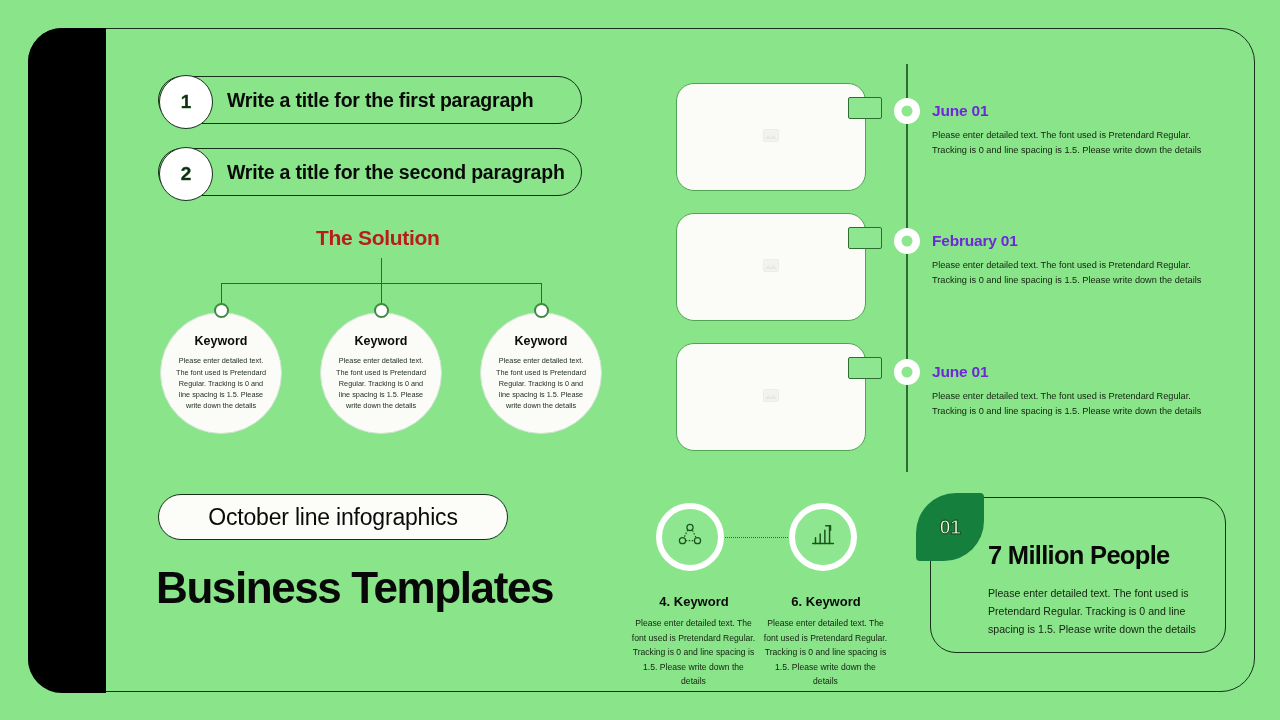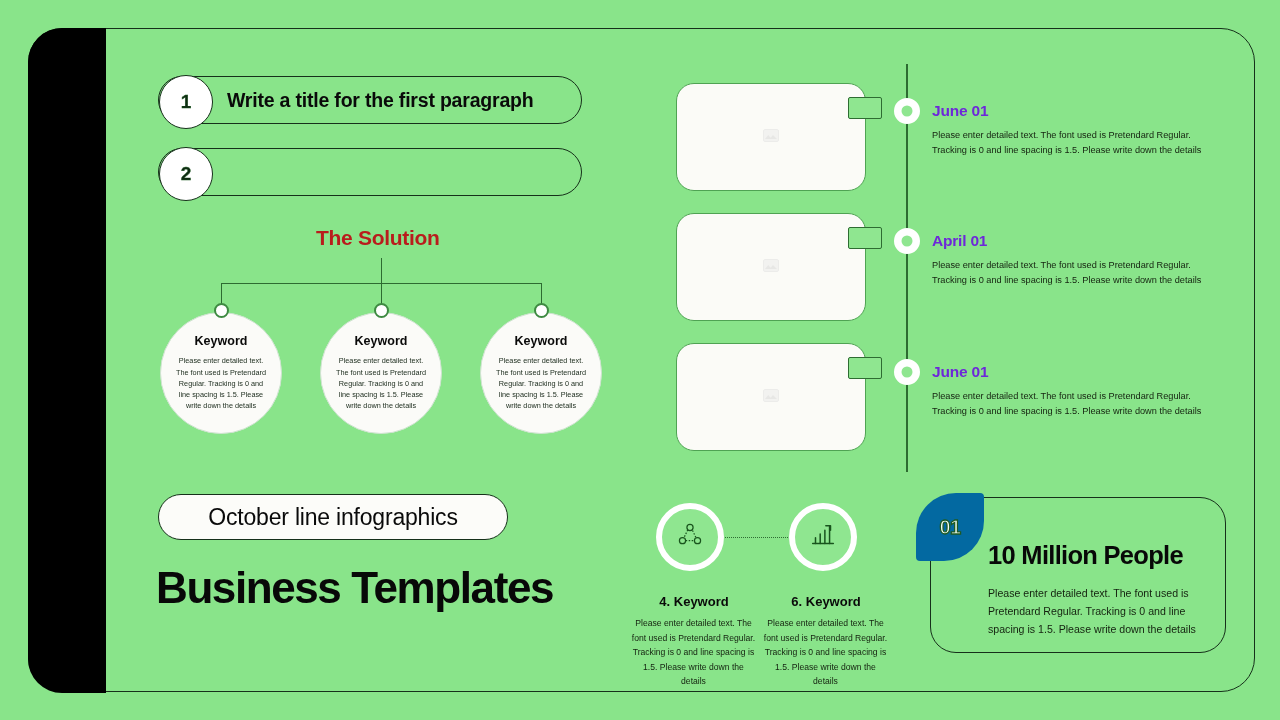--- a/index.html
+++ b/index.html
@@ -261,21 +261,21 @@
     position: absolute;
     box-sizing: border-box;
     border: 1.3px solid #16301a;
     border-radius: 26px;
     background: transparent;
   }
   .leaf-badge {
     position: absolute;
     width: 68px;
     height: 68px;
-    background: #0369a1;
+    background: #15803d;
     border-radius: 40px 4px 40px 4px;
     z-index: 5;
     display: flex;
     align-items: center;
     justify-content: center;
   }
   .leaf-badge span {
     font-size: 20px;
     font-weight: bold;
     color: #f5fff5;
@@ -310,20 +310,21 @@
     <div class="pill-num">
       <span>1</span>
     </div>
     <div class="pill-label">Write a title for the first paragraph</div>
   </div>
 
   <div class="pill-row" style="left:158px; top:148px; width:424px;">
     <div class="pill-num">
       <span>2</span>
     </div>
+    <div class="pill-label">Write a title for the second paragraph</div>
   </div>
 
   <div class="solution-title" style="left:316px; top:226px;">The Solution</div>
 
   <div class="tree-line" style="left:381px; top:258px; width:1.3px; height:25px;"></div>
 
   <div class="tree-line" style="left:221px; top:283px; width:321px; height:1.3px;"></div>
 
   <div class="tree-line" style="left:221px; top:283px; width:1.3px; height:23px;"></div>
   <div class="tree-line" style="left:381px; top:283px; width:1.3px; height:23px;"></div>
@@ -379,21 +380,21 @@
   </div>
   <div class="card-tab" style="left:848px; top:357px;"></div>
 
   <div class="tl-line" style="left:906px; top:64px; height:408px;"></div>
 
   <div class="tl-dot" style="left:894px; top:98px;"></div>
   <div class="tl-date" style="left:932px; top:102px;">June 01</div>
   <div class="tl-body" style="left:932px; top:128px;">Please enter detailed text. The font used is Pretendard Regular. Tracking is 0 and line spacing is 1.5. Please write down the details</div>
 
   <div class="tl-dot" style="left:894px; top:228px;"></div>
-  <div class="tl-date" style="left:932px; top:232px;">April 01</div>
+  <div class="tl-date" style="left:932px; top:232px;">February 01</div>
   <div class="tl-body" style="left:932px; top:258px;">Please enter detailed text. The font used is Pretendard Regular. Tracking is 0 and line spacing is 1.5. Please write down the details</div>
 
   <div class="tl-dot" style="left:894px; top:359px;"></div>
   <div class="tl-date" style="left:932px; top:363px;">June 01</div>
   <div class="tl-body" style="left:932px; top:389px;">Please enter detailed text. The font used is Pretendard Regular. Tracking is 0 and line spacing is 1.5. Please write down the details</div>
 
   <div class="dotted-conn" style="left:722px; top:537px; width:72px;"></div>
 
   <div class="ring-icon" style="left:656px; top:503px;">
     <span>
@@ -419,16 +420,16 @@
   <div class="kw-heading" style="left:630px; top:594px; width:128px;">4. Keyword</div>
   <div class="kw-para" style="left:631px; top:616px;">Please enter detailed text. The font used is Pretendard Regular. Tracking is 0 and line spacing is 1.5. Please write down the details</div>
 
   <div class="kw-heading" style="left:762px; top:594px; width:128px;">6. Keyword</div>
   <div class="kw-para" style="left:763px; top:616px;">Please enter detailed text. The font used is Pretendard Regular. Tracking is 0 and line spacing is 1.5. Please write down the details</div>
 
   <div class="stat-card" style="left:930px; top:497px; width:296px; height:156px;"></div>
   <div class="leaf-badge" style="left:916px; top:493px;">
     <span>01</span>
   </div>
-  <div class="stat-title" style="left:988px; top:541px;">10 Million People</div>
+  <div class="stat-title" style="left:988px; top:541px;">7 Million People</div>
   <div class="stat-body" style="left:988px; top:584px;">Please enter detailed text. The font used is Pretendard Regular. Tracking is 0 and line spacing is 1.5. Please write down the details</div>
 
 </div>
 
 </body></html>

